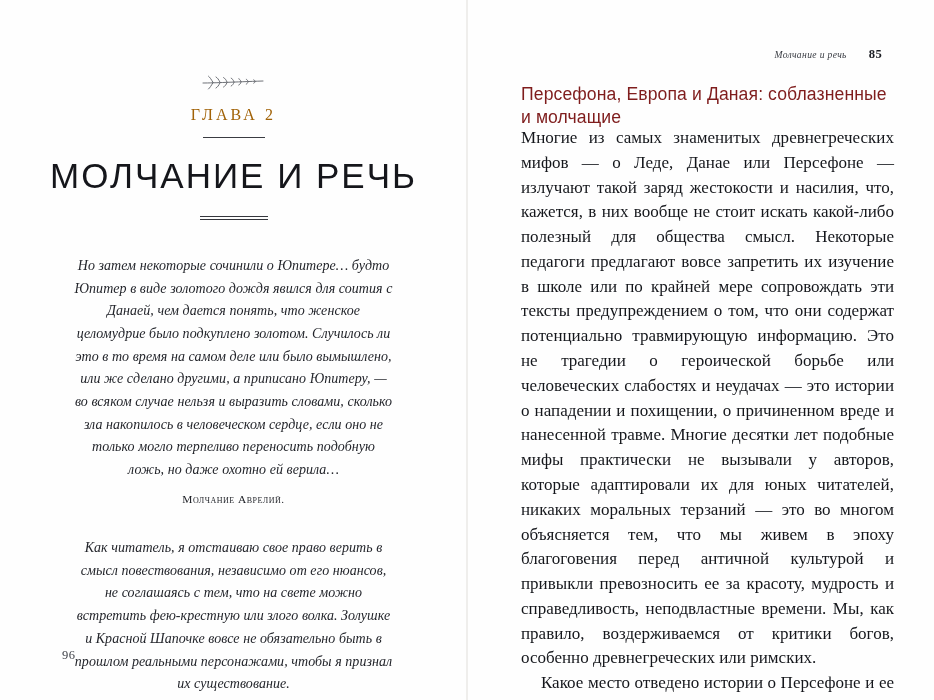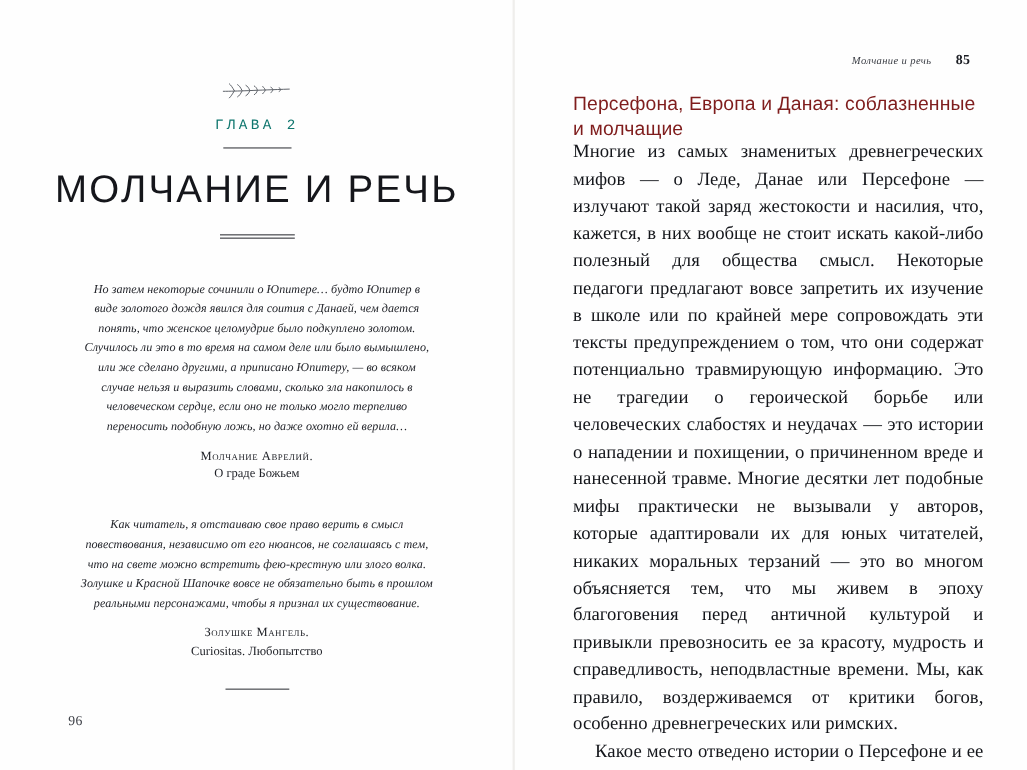--- a/index.html
+++ b/index.html
@@ -47,24 +47,24 @@
   }
   .ornament {
     height: 22px;
     margin: 0 auto 12px auto;
     width: 70px;
     color: #5d6168;
   }
   .ornament svg { display: block; margin: 0 auto; }
 
   .chapter-label {
-    font-family: Liberation Mono, monospace;
-    font-size: 13px;
+    font-family: Liberation Serif, serif;
+    font-size: 16px;
     letter-spacing: 3.1px;
-    color: #0f766e;
+    color: #a16207;
     font-weight: 400;
     text-transform: uppercase;
     margin-bottom: 13px;
   }
   .rule-thin {
     width: 62px;
     height: 1px;
     background: #3a3c42;
     margin: 0 auto 19px auto;
   }
@@ -102,21 +102,21 @@
     width: 467px;
   }
   .epigraph {
     width: 320px;
     margin: 0 auto;
     text-align: center;
   }
   .epigraph-text {
     font-family: "Liberation Serif", "DejaVu Serif", serif;
     font-style: italic;
-    font-size: 11px;
+    font-size: 14px;
     line-height: 1.62;
     color: #23252b;
     letter-spacing: 0.05px;
   }
   .epigraph-source {
     margin-top: 9px;
     font-family: "Liberation Serif", "DejaVu Serif", serif;
     font-size: 11.4px;
     line-height: 1.44;
     color: #1d1f25;
@@ -251,21 +251,20 @@
       </div>
 
     </div>
 
     <div class="epigraphs">
 
       <div class="epigraph">
         <div class="epigraph-text">Но затем некоторые сочинили о Юпитере… будто Юпитер в виде золотого дождя явился для соития с Данаей, чем дается понять, что женское целомудрие было подкуплено золотом. Случилось ли это в то время на самом деле или было вымышлено, или же сделано другими, а приписано Юпитеру, — во всяком случае нельзя и выразить словами, сколько зла накопилось в человеческом сердце, если оно не только могло терпеливо переносить подобную ложь, но даже охотно ей верила…</div>
         <div class="epigraph-source">
           <div class="smallcaps">Молчание Аврелий.</div>
-          <div>О граде Божьем</div>
         </div>
       </div>
 
       <div class="epigraph-gap"></div>
 
       <div class="epigraph">
         <div class="epigraph-text">Как читатель, я отстаиваю свое право верить в смысл повествования, независимо от его нюансов, не соглашаясь с тем, что на свете можно встретить фею-крестную или злого волка. Золушке и Красной Шапочке вовсе не обязательно быть в прошлом реальными персонажами, чтобы я признал их существование.</div>
         <div class="epigraph-source">
           <div class="smallcaps">Золушке Мангель.</div>
           <div>Curiositas. Любопытство</div>

